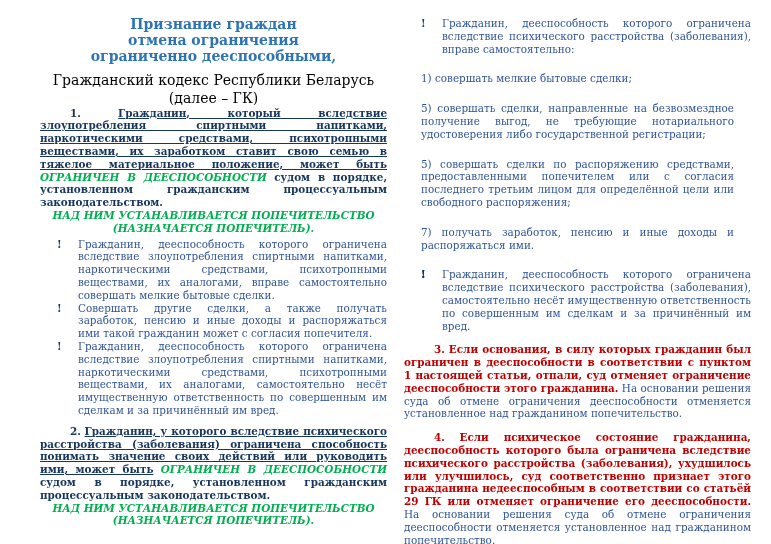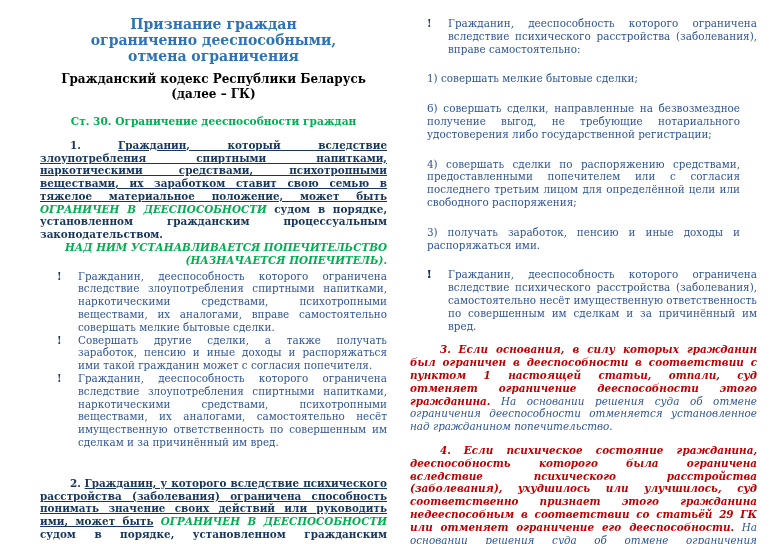--- a/index.html
+++ b/index.html
@@ -6,77 +6,76 @@
   body {
     width: 771px; height: 544px;
     font-family: "DejaVu Serif", serif;
     overflow: hidden;
   }
   .page {
     box-sizing: border-box;
     width: 771px; height: 544px;
     padding: 17px 23px 8px 40px;
     display: flex;
-    gap: 23px;
+    gap: 17px;
     background: #ffffff;
     overflow: hidden;
   }
   .col { width: 347px; flex: 0 0 347px; font-size: 10.4px; line-height: 1.23; color: #2F5496; }
 
   .doc-title {
     color: #2E74B5; font-weight: bold; font-size: 14px; line-height: 1.13;
     text-align: center; margin-bottom: 3px;
   }
   .doc-subtitle {
-    color: #000000; font-weight: bold; font-size: 12px; line-height: 1.22;
+    color: #000000; font-weight: normal; font-size: 14px; line-height: 1.22;
     text-align: center;
     margin-top: 8px;
   }
   .article-heading {
     color: #00B050; font-weight: bold; font-size: 10.6px;
     text-align: center; margin: 13px 0 11px 0;
   }
 
   .para { margin: 0; text-align: justify; text-indent: 30px; }
   .num-dark { font-weight: bold; color: #17365D; }
   .u-bold { font-weight: bold; color: #17365D; text-decoration: underline; }
   .green-caps { font-weight: bold; font-style: italic; color: #00B050; }
   .bold-dark { font-weight: bold; color: #17365D; }
 
   .green-italic {
     color: #00B050; font-weight: bold; font-style: italic;
-    font-size: 10.4px; line-height: 1.23; text-align: right; margin: 0;
+    font-size: 10.4px; line-height: 1.23; text-align: center; margin: 0;
   }
 
   .bullet { margin: 0; position: relative; padding-left: 38px; text-align: justify; }
   .bullet .marker { position: absolute; left: 17px; top: 0; font-weight: bold; color: #17365D; }
 
   .plain { margin: 17px; text-align: justify; }
 
   .gap-sm { margin-top: 3px; }
-  .gap-md { margin-top: 11px; font-style: italic; }
-  .gap-lg { margin-top: 28px; }
+  .gap-md { margin-top: 11px; }
+  .gap-lg { margin-top: 8px; }
 
   .num-red, .red-bold { color: #C00000; font-weight: bold; }
 </style>
 </head>
 <body>
 
 <div class="page">
 
   <div class="col">
     <div class="doc-title">
       <div>Признание граждан</div>
+      <div>отмена ограничения</div>
       <div>ограниченно дееспособными,</div>
-      <div>отмена ограничения</div>
     </div>
     <div class="doc-subtitle">
       <div>Гражданский кодекс Республики Беларусь (далее – ГК)</div>
     </div>
-    <div class="article-heading">Ст. 30. Ограничение дееспособности граждан</div>
 
     <p class="para">
       <span class="num-dark">1.</span>
       <span class="u-bold">Гражданин, который вследствие злоупотребления спиртными напитками, наркотическими средствами, психотропными веществами, их заработком ставит свою семью в тяжелое материальное положение, может быть</span>
       <span class="green-caps">ОГРАНИЧЕН В ДЕЕСПОСОБНОСТИ</span>
       <span class="bold-dark">судом в порядке, установленном гражданским процессуальным законодательством.</span>
     </p>
     <div class="green-italic">
       <div>НАД НИМ УСТАНАВЛИВАЕТСЯ ПОПЕЧИТЕЛЬСТВО</div>
       <div>(НАЗНАЧАЕТСЯ ПОПЕЧИТЕЛЬ).</div>
@@ -109,23 +108,23 @@
     </div>
   </div>
 
   <div class="col">
     <p class="bullet">
       <span class="marker">!</span>
       <span>Гражданин, дееспособность которого ограничена вследствие психического расстройства (заболевания), вправе самостоятельно:</span>
     </p>
 
     <p class="plain">1) совершать мелкие бытовые сделки;</p>
-    <p class="plain">6) совершать сделки, направленные на безвозмездное получение выгод, не требующие нотариального удостоверения либо государственной регистрации;</p>
-    <p class="plain">4) совершать сделки по распоряжению средствами, предоставленными попечителем или с согласия последнего третьим лицом для определённой цели или свободного распоряжения;</p>
-    <p class="plain">3) получать заработок, пенсию и иные доходы и распоряжаться ими.</p>
+    <p class="plain">5) совершать сделки, направленные на безвозмездное получение выгод, не требующие нотариального удостоверения либо государственной регистрации;</p>
+    <p class="plain">5) совершать сделки по распоряжению средствами, предоставленными попечителем или с согласия последнего третьим лицом для определённой цели или свободного распоряжения;</p>
+    <p class="plain">7) получать заработок, пенсию и иные доходы и распоряжаться ими.</p>
 
     <div>
       <p class="bullet">
         <span class="marker">!</span>
       </p>
       <p class="bullet">
         <span class="marker">!</span>
       </p>
       <p class="bullet">
         <span class="marker">!</span>

